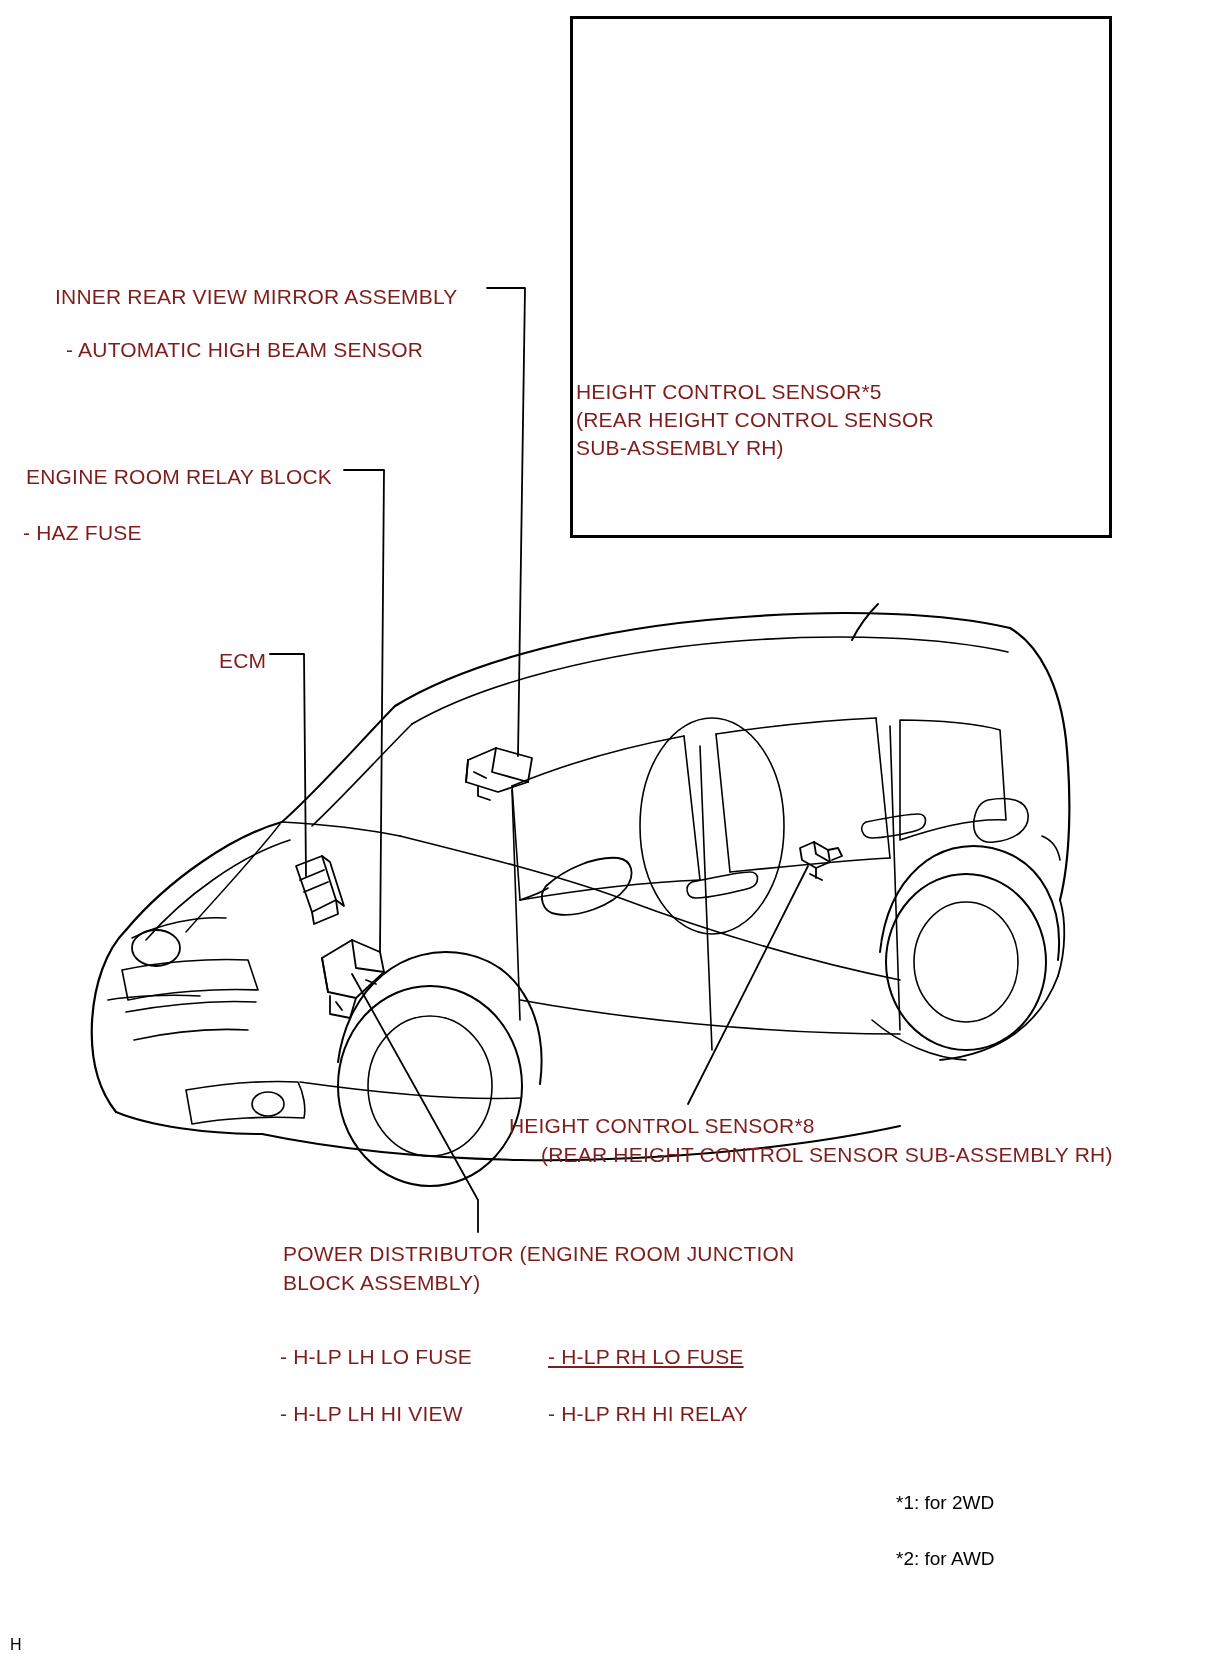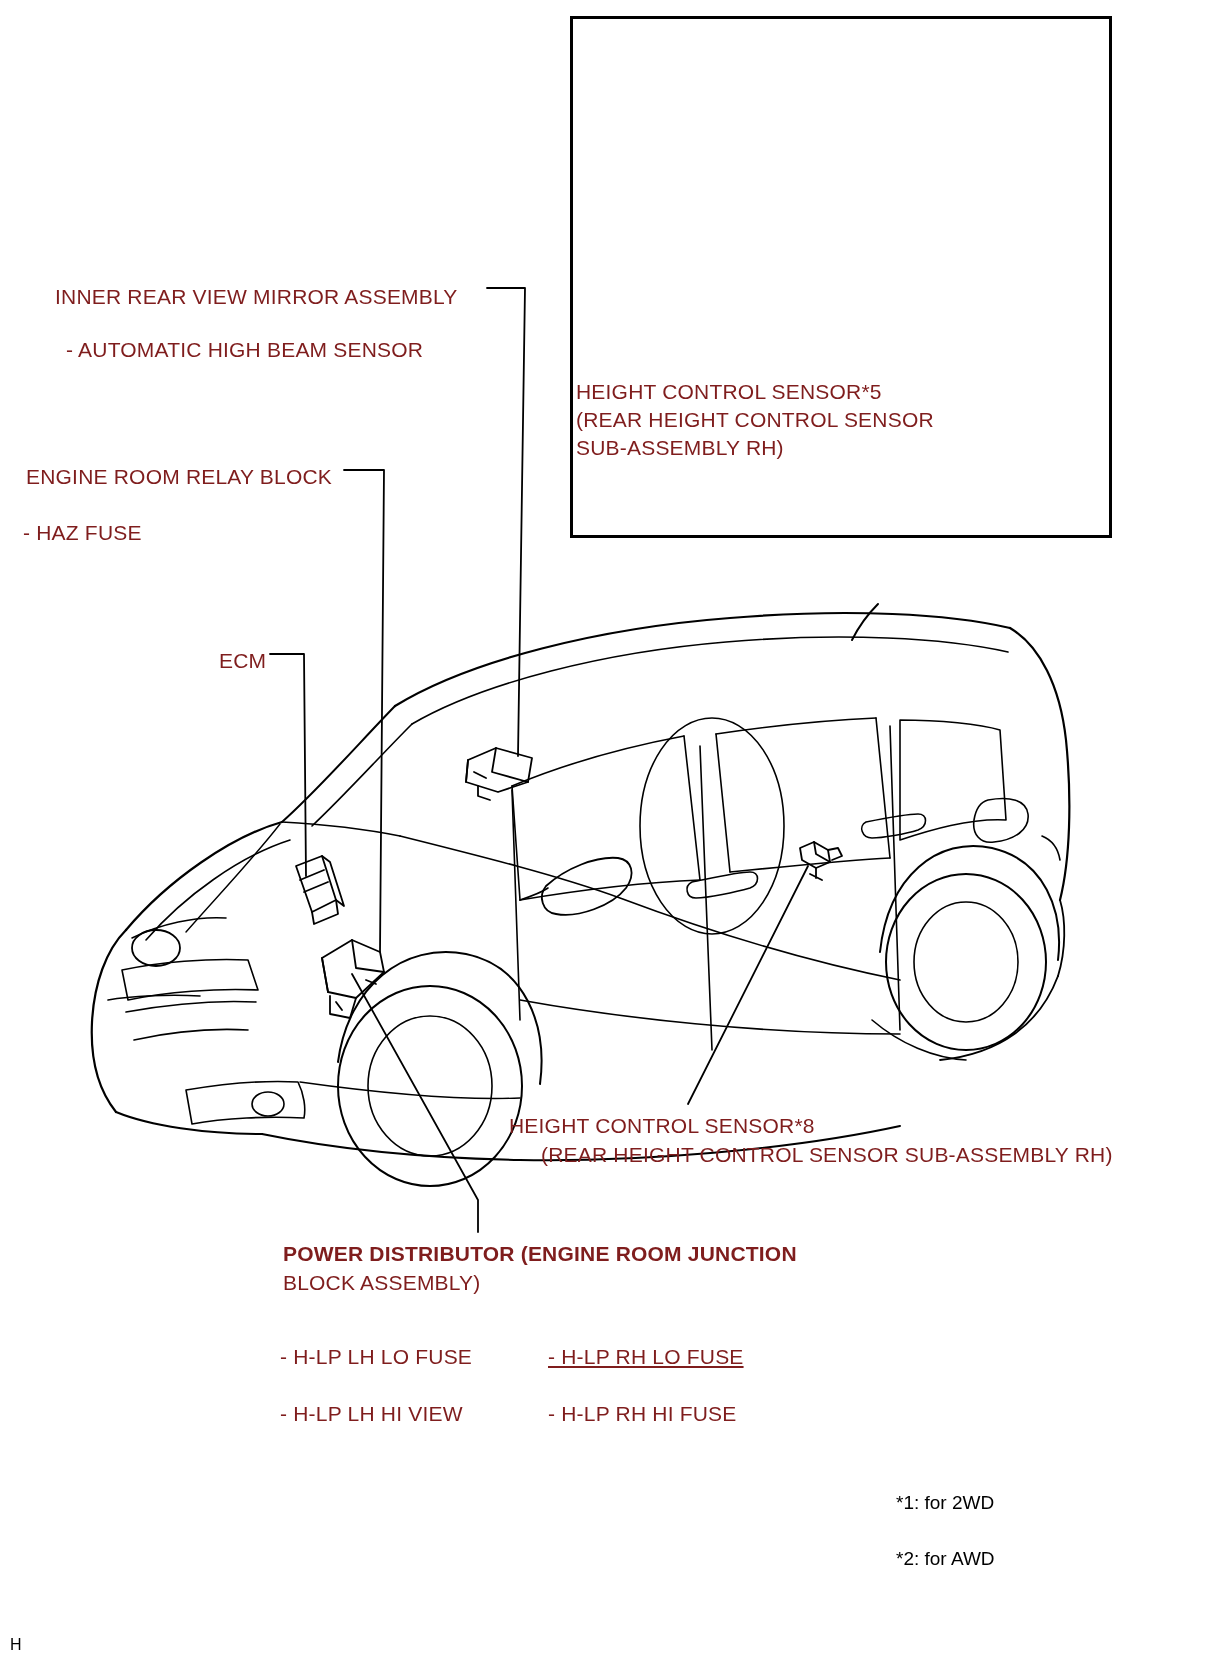--- a/index.html
+++ b/index.html
@@ -243,24 +243,24 @@
 <div class="label" style="left:23px; top:519px;">- HAZ FUSE</div>
 <div class="label" style="left:219px; top:647px;">ECM</div>
 
 <div class="label" style="left:576px; top:378px;">HEIGHT CONTROL SENSOR*5</div>
 <div class="label" style="left:576px; top:406px;">(REAR HEIGHT CONTROL SENSOR</div>
 <div class="label" style="left:576px; top:434px;">SUB-ASSEMBLY RH)</div>
 
 <div class="label" style="left:509px; top:1112px;">HEIGHT CONTROL SENSOR*8</div>
 <div class="label" style="left:509px; top:1141px;margin-left:32px;">(REAR HEIGHT CONTROL SENSOR SUB-ASSEMBLY RH)</div>
 
-<div class="label" style="left:283px; top:1240px;font-weight:bold;">POWER DISTRIBUTOR (ENGINE ROOM JUNCTION</div>
+<div class="label" style="left:283px; top:1240px;">POWER DISTRIBUTOR (ENGINE ROOM JUNCTION</div>
 <div class="label" style="left:283px; top:1269px;text-align:right;">BLOCK ASSEMBLY)</div>
 
 <div class="label" style="left:280px; top:1343px;">- H-LP LH LO FUSE</div>
 <div class="label" style="left:548px; top:1343px;text-decoration:underline;">- H-LP RH LO FUSE</div>
 <div class="label" style="left:280px; top:1400px;">- H-LP LH HI VIEW</div>
-<div class="label" style="left:548px; top:1400px;">- H-LP RH HI FUSE</div>
+<div class="label" style="left:548px; top:1400px;">- H-LP RH HI RELAY</div>
 
 <div class="footnote" style="left:896px; top:1489px;">*1: for 2WD</div>
 <div class="footnote" style="left:896px; top:1545px;text-align:center;">*2: for AWD</div>
 
 <div class="corner-mark">H</div>
 
 </body></html>

